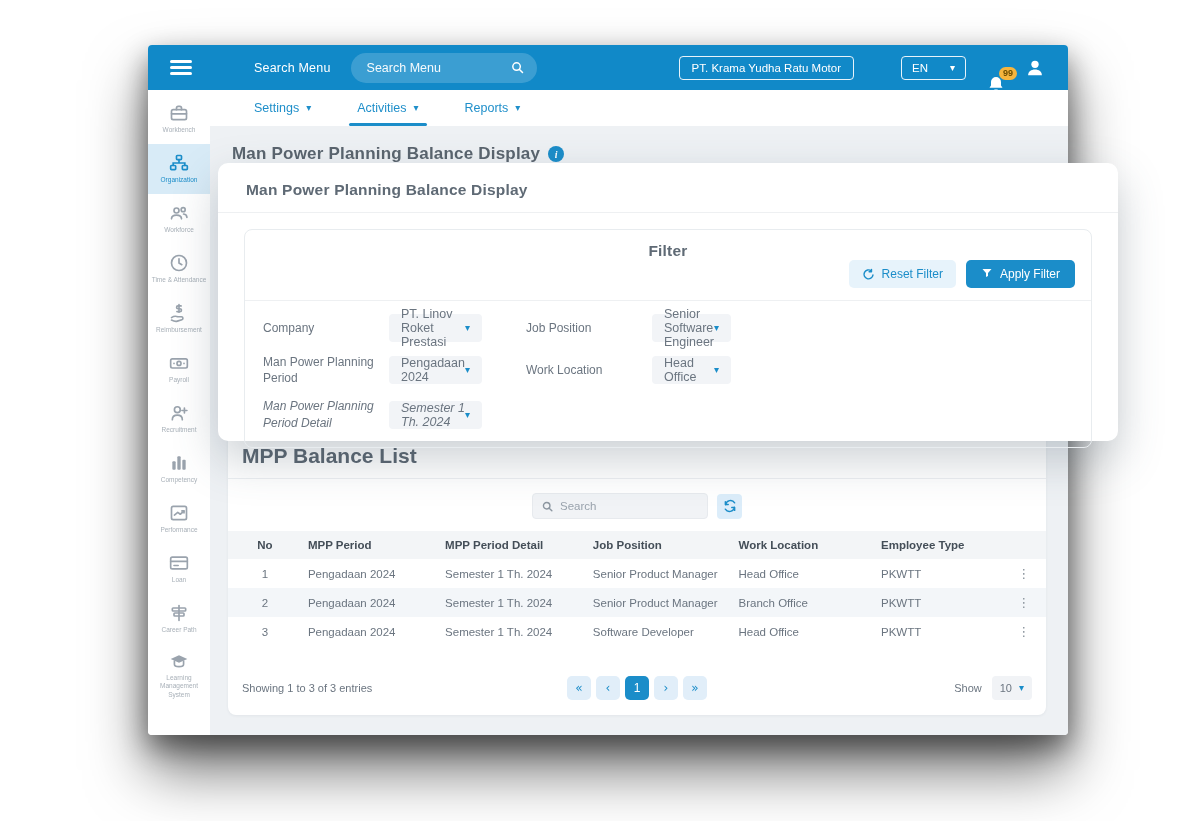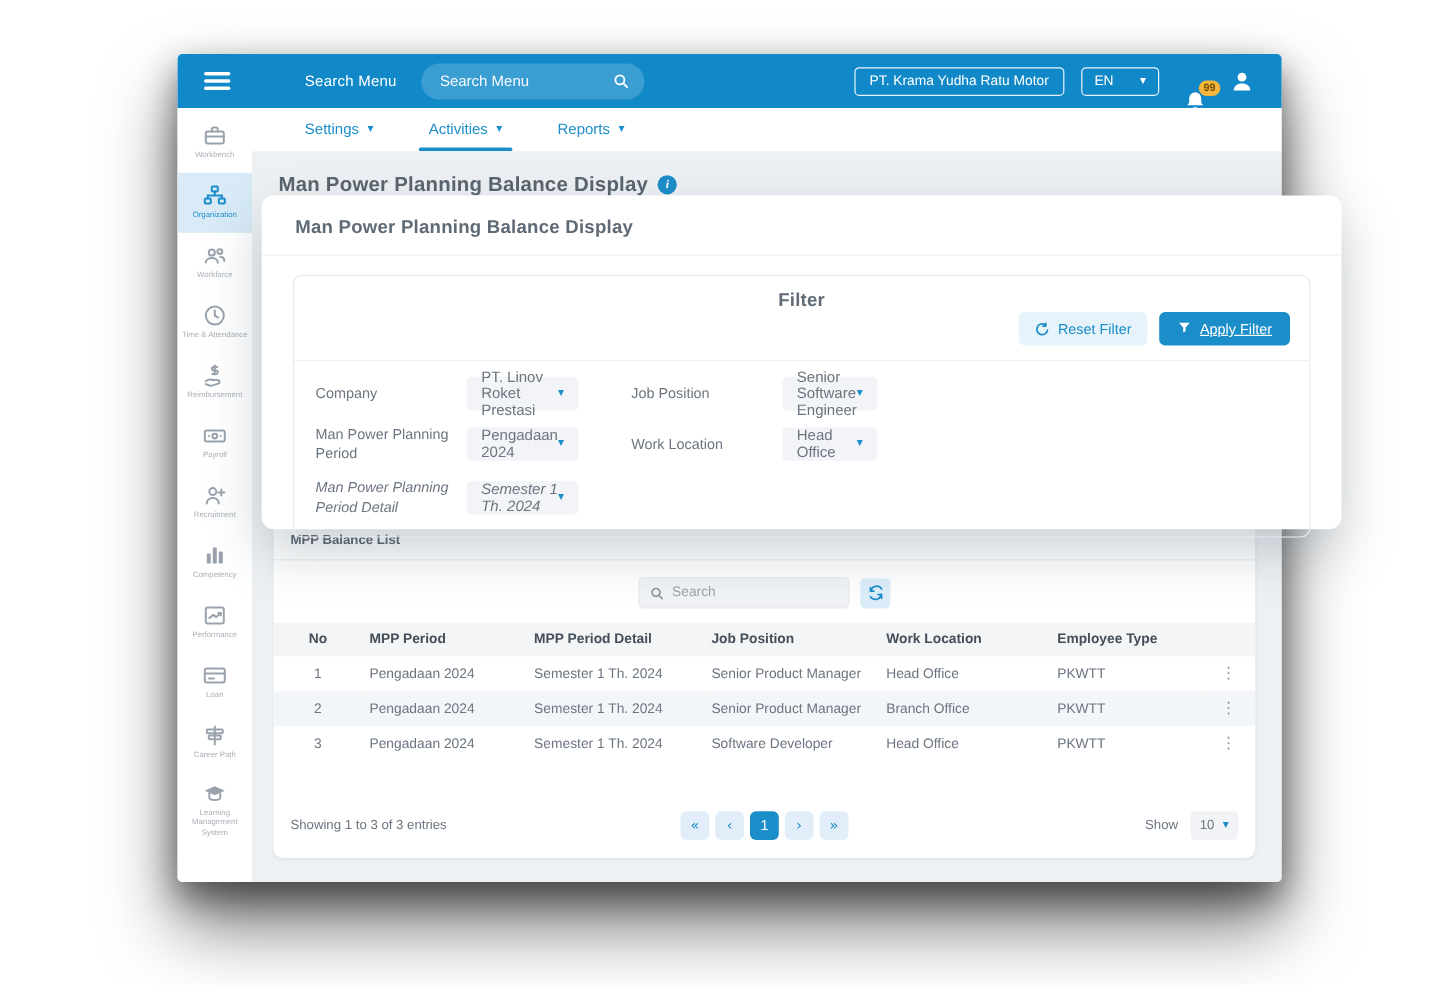--- a/index.html
+++ b/index.html
@@ -18,21 +18,21 @@
   .search-label { font-size:12.5px; margin-left:62px; letter-spacing:.2px; }
   .search-pill { margin-left:20px; width:186px; height:30px; border-radius:15px;
                  background:rgba(255,255,255,.18); display:flex; align-items:center; padding:0 12px 0 16px; }
   .search-pill input { flex:1; border:0; background:transparent; outline:none; color:#fff;
                        font-size:12.5px; font-family:inherit; min-width:0; }
   .search-pill input::placeholder { color:rgba(255,255,255,.95); }
   .tb-right { margin-left:auto; display:flex; align-items:center; gap:14px; }
   .tb-company { border:1px solid rgba(255,255,255,.9); border-radius:4px; padding:5px 12px;
                 font-size:11.5px; color:#fff; background:transparent; white-space:nowrap; cursor:pointer; }
   .tb-lang { border:1px solid rgba(255,255,255,.9); border-radius:4px; padding:5px 10px;
-             font-size:11.5px; display:flex; align-items:center; gap:22px; cursor:pointer; }
+             font-size:11.5px; display:flex; align-items:center; gap:22px; cursor:pointer;margin-left:33px; }
   .caret { font-family:"DejaVu Sans", sans-serif; font-size:10px; line-height:1; }
   .bell-wrap { position:relative; margin-left:6px; cursor:pointer;margin-top:32px; }
   .badge { position:absolute; top:-7px; right:-11px; background:#f6b53d; color:#6e4e00;
            font-size:9px; font-weight:bold; border-radius:8px; padding:2px 4px; line-height:1; }
   .avatar { cursor:pointer; margin-left:4px; }
 
   
   .app-body { display:flex; height:645px; }
   .sidebar { width:62px; background:#fff; padding-top:4px; border-radius:0 0 0 4px; }
   .side-item { min-height:50px; display:flex; flex-direction:column; align-items:center;
@@ -51,21 +51,21 @@
   .content { flex:1; background:#eef1f4; position:relative; padding:16px 18px; }
   .page-title-row { display:flex; align-items:center; gap:8px; margin:2px 0 0 4px; }
   .page-title { font-size:17px; font-weight:bold; color:#5a646e; letter-spacing:.2px; }
   .info-icon { width:16px; height:16px; border-radius:50%; background:#1b8dc9; color:#fff;
                font-size:10px; font-weight:bold; font-style:italic; display:flex;
                align-items:center; justify-content:center; font-family:"Liberation Serif", serif; }
 
   
   .list-card { position:absolute; left:18px; right:22px; top:304px; bottom:20px;
                background:#fff; border-radius:8px; box-shadow:0 1px 3px rgba(40,50,60,.06); }
-  .list-head { padding:14px 14px 10px; font-size:11px; font-weight:bold; color:#5a6570;
+  .list-head { padding:14px 14px 10px; font-size:21px; font-weight:bold; color:#5a6570;
                border-bottom:1px solid #eceff2; }
   .list-toolbar { display:flex; align-items:center; gap:9px; padding:14px 20px 12px;justify-content:center; }
   .list-search { width:176px; height:26px; background:#f1f3f6; border:1px solid #e7eaee;
                  border-radius:4px; display:flex; align-items:center; padding:0 8px; gap:6px; color:#8d97a1; }
   .list-search input { flex:1; border:0; background:transparent; outline:none; font-size:11.5px;
                        color:#5a6570; font-family:inherit; min-width:0; }
   .list-search input::placeholder { color:#9aa3ad; }
   .refresh-btn { width:25px; height:25px; border:0; border-radius:4px; background:#dcedfa;
                  color:#1b8dc9; display:flex; align-items:center; justify-content:center; cursor:pointer; }
 
@@ -98,21 +98,21 @@
            box-shadow:0 18px 45px rgba(70,85,100,.28); }
   .modal-title { padding:18px 28px 13px; font-size:15.5px; font-weight:bold; color:#5f6a75;
                  border-bottom:1px solid #eef0f2; letter-spacing:.2px; }
   .filter-box { margin:16px 26px; border:1px solid #e8ecef; border-radius:8px; }
   .filter-head { display:flex; align-items:center; padding:12px 16px; border-bottom:1px solid #eef0f2;flex-direction:column; }
   .filter-head h3 { font-size:15.5px; font-weight:bold; color:#5f6a75; letter-spacing:.2px; }
   .filter-actions { margin-left:auto; display:flex; gap:10px; }
   .btn-reset { display:flex; align-items:center; gap:7px; background:#e7f3fb; color:#1b8dc9;
                border:0; border-radius:5px; padding:7px 13px; font-size:12px; font-family:inherit; cursor:pointer; }
   .btn-apply { display:flex; align-items:flex-start; gap:7px; background:#1b8dc9; color:#fff;
-               border:0; border-radius:5px; padding:7px 15px; font-size:12px; font-family:inherit; cursor:pointer;text-decoration:underline; }
+               border:0; border-radius:5px; padding:7px 15px; font-size:12px; font-family:inherit; cursor:pointer; }
   .filter-form { display:grid; grid-template-columns:1fr 1fr 1fr 1fr; column-gap:44px; row-gap:12px;
                  padding:13px 18px 16px; }
   .field { display:flex; align-items:center; }
   .field .f-label { width:126px; font-size:12px; color:#6b7580; line-height:1.35; padding-right:8px; }
   .select { flex:1; height:28px; background:#f2f4f7; border-radius:4px; display:flex;
             align-items:center; padding:0 12px; font-size:12.5px; color:#6b7580; cursor:pointer; }
   .select .caret { margin-left:auto; color:#1b8dc9; }
   .col-right { grid-column:2; }
   .col-left { grid-column:1; }
   .r1 { grid-row:1; } .r2 { grid-row:2; } .r3 { grid-row:3;font-style:italic; }

